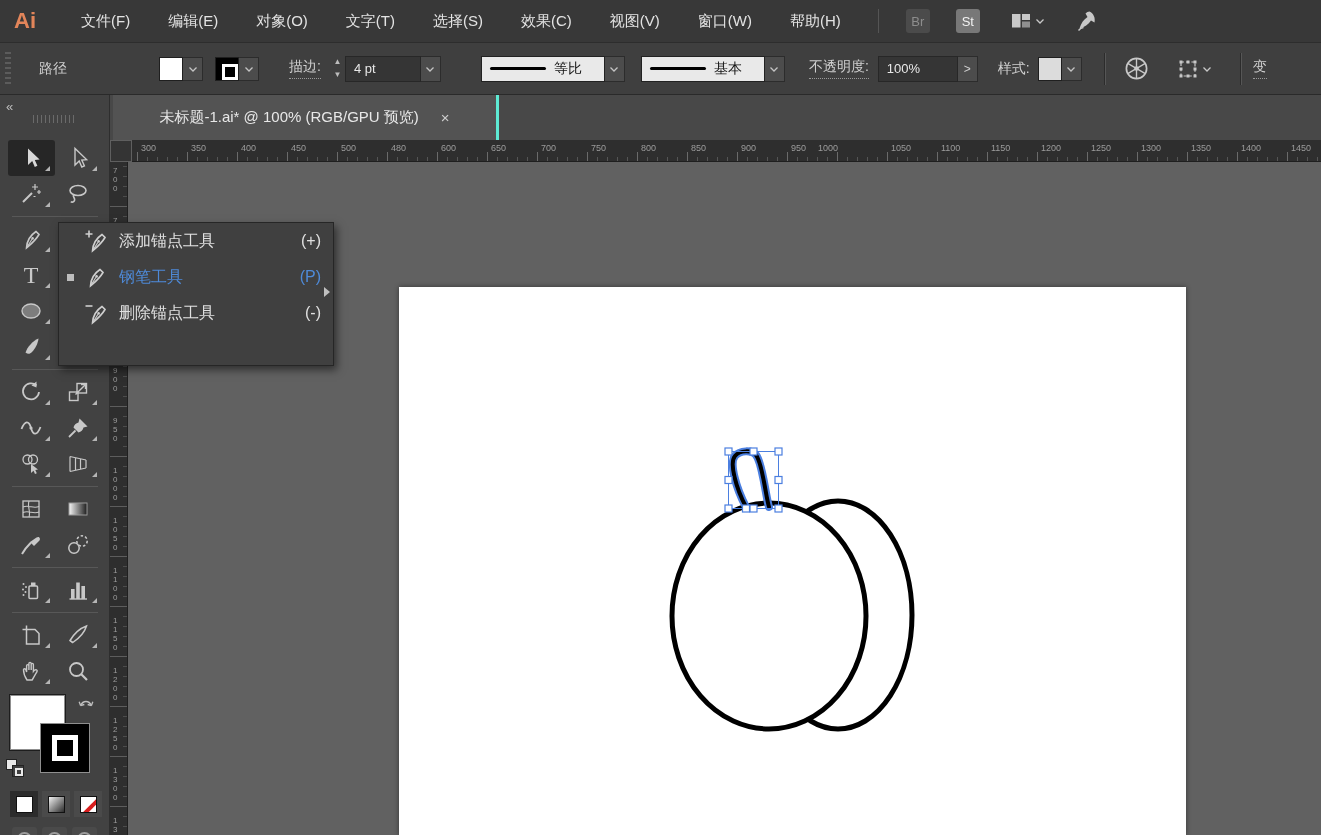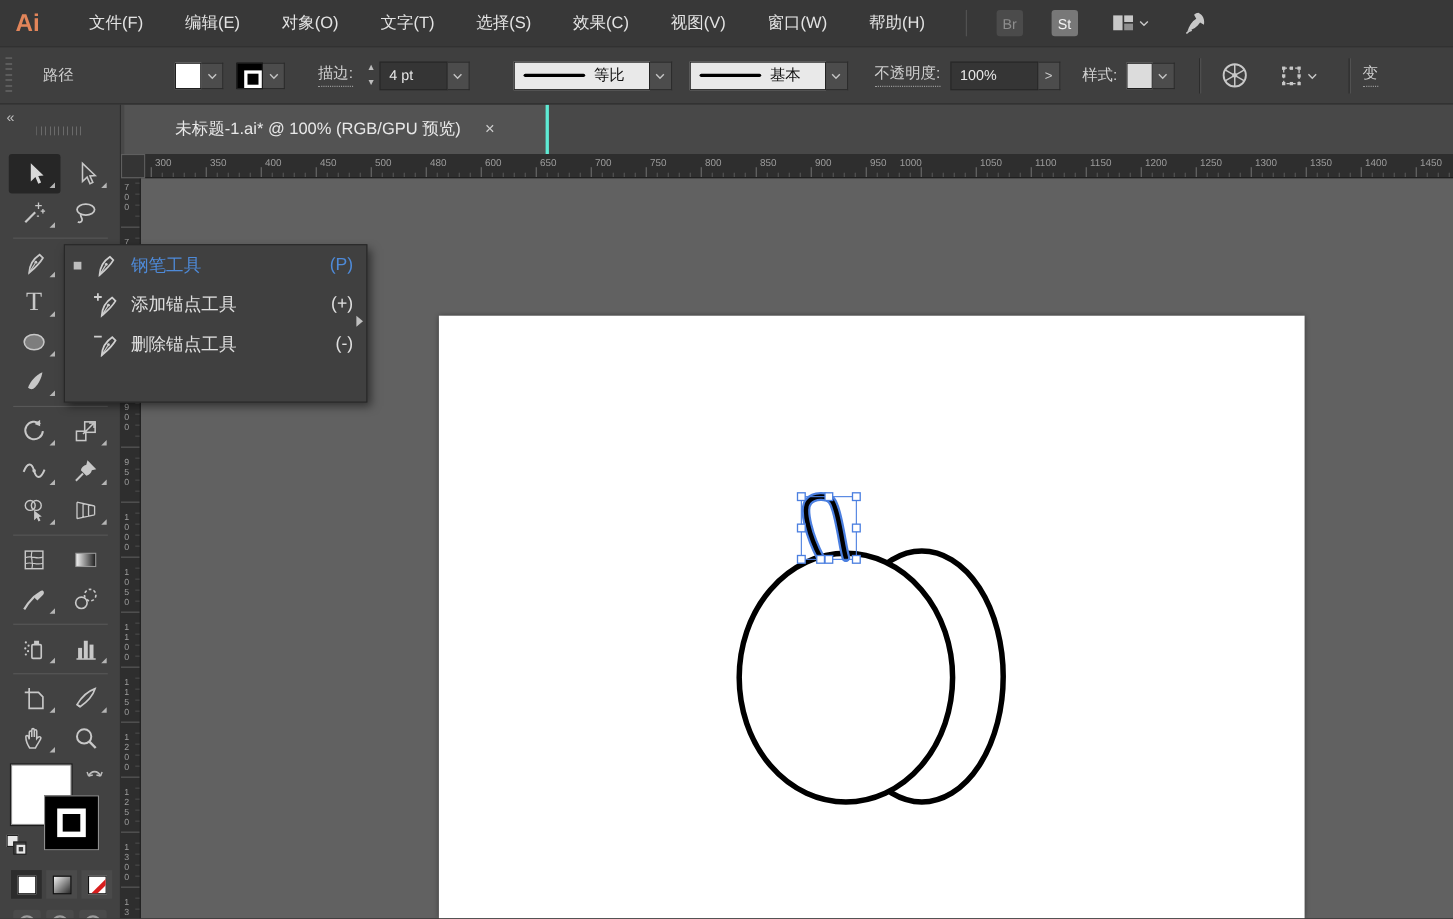--- a/index.html
+++ b/index.html
@@ -325,21 +325,21 @@
           <svg class="ic-sm">
             <use href="#sym-chevron"></use>
           </svg>
         </span>
     </span>
     <span class="cb-label cb-link" style="margin-left:30px">描边:</span>
     <span class="stepper" style="margin-left:9px">
       <span>▲</span>
       <span>▼</span>
     </span>
-    <span class="field" style="width:62px">4 pt</span>
+    <span class="field" style="width:76px">4 pt</span>
     <span class="chev-btn" style="height:26px">
         <svg class="ic-sm">
           <use href="#sym-chevron"></use>
         </svg>
       </span>
     <span class="sel-light" style="margin-left:40px;width:124px">
       <span class="stroke-line"></span>
       <span>等比</span>
     </span>
     <span class="chev-btn" style="height:26px">
@@ -866,42 +866,42 @@
       <span class="dm">
           <i></i>
         </span>
       <span class="dm">
           <i></i>
         </span>
     </div>
   </div>
 
   <div class="flyout">
-    <div class="fly-row active">
-      <span class="fly-mark">
-          <b></b>
-        </span>
-      <span class="fly-ic">
-          <svg class="ic">
-            <use href="#sym-pen"></use>
-          </svg>
-        </span>
-      <span class="fly-label">钢笔工具</span>
-      <span class="fly-short">(P)</span>
-    </div>
     <div class="fly-row">
       <span class="fly-mark"></span>
       <span class="fly-ic">
           <svg class="ic">
             <use href="#sym-pen-plus"></use>
           </svg>
         </span>
       <span class="fly-label">添加锚点工具</span>
       <span class="fly-short">(+)</span>
     </div>
+    <div class="fly-row active">
+      <span class="fly-mark">
+          <b></b>
+        </span>
+      <span class="fly-ic">
+          <svg class="ic">
+            <use href="#sym-pen"></use>
+          </svg>
+        </span>
+      <span class="fly-label">钢笔工具</span>
+      <span class="fly-short">(P)</span>
+    </div>
     <div class="fly-row">
       <span class="fly-mark"></span>
       <span class="fly-ic">
           <svg class="ic">
             <use href="#sym-pen-minus"></use>
           </svg>
         </span>
       <span class="fly-label">删除锚点工具</span>
       <span class="fly-short">(-)</span>
     </div>

